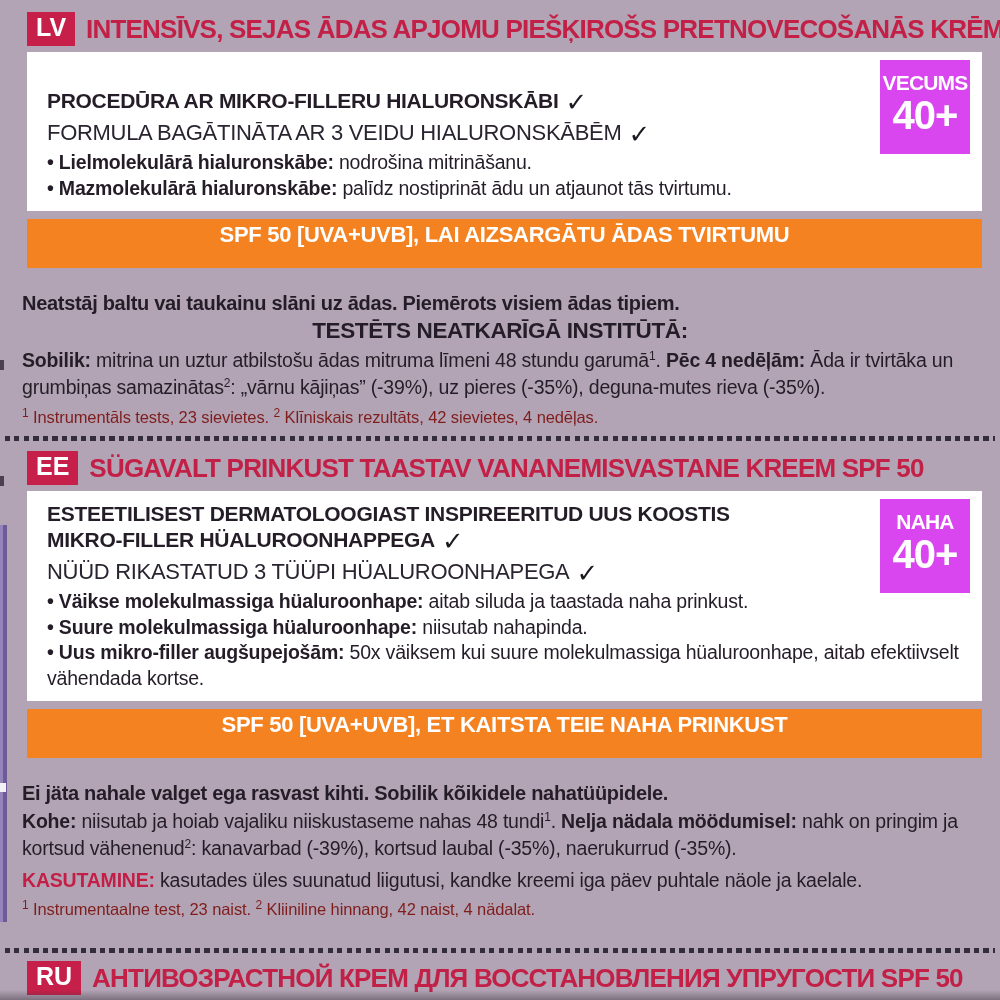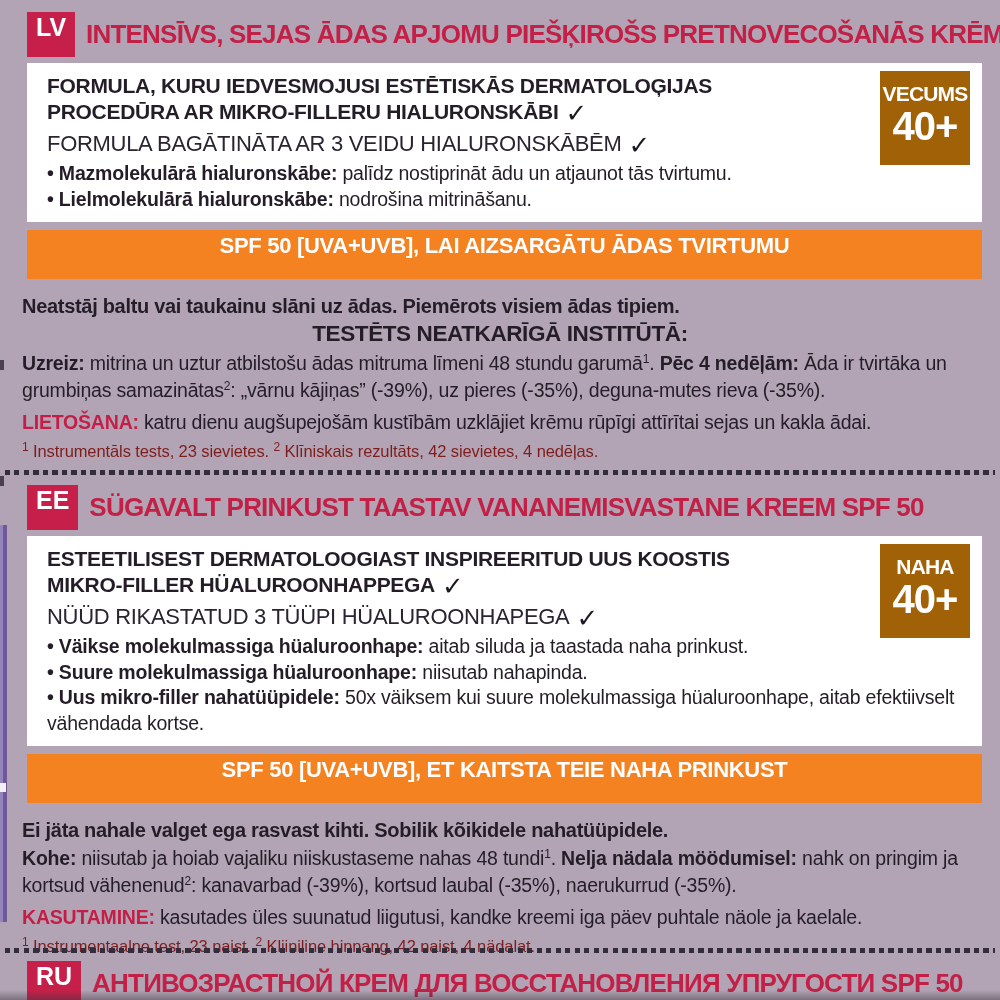--- a/index.html
+++ b/index.html
@@ -6,48 +6,48 @@
   body{
     width:1000px;height:1000px;position:relative;overflow:hidden;
     background:#b2a4b4;
     font-family:"Liberation Sans","DejaVu Sans",sans-serif;
     color:#241d28;
     -webkit-font-smoothing:antialiased;
   }
   .lang-row{display:flex;align-items:center;gap:11px;margin:0 14px 0 27px;}
   .lang-badge{
     background:#c6204a;color:#fff;font-weight:700;font-size:25px;
-    padding:1px 9px 15px;letter-spacing:0;flex:0 0 auto;
+    padding:1px 9px 4px;letter-spacing:0;flex:0 0 auto;
   }
   .lang-title{
     color:#c22047;font-weight:700;font-size:26px;letter-spacing:-0.8px;
     white-space:nowrap;
   }
   .lv-top{padding-top:12px;}
   .panel{
     position:relative;background:#ffffff;margin:6px 18px 0 27px;
     padding:8px 16px 10px 20px;box-sizing:border-box;
   }
   .age-badge{
-    float:right;width:90px;height:94px;background:#a16207;color:#fff;
+    float:right;width:90px;height:94px;background:#d946ef;color:#fff;
     text-align:center;margin:0 -4px 3px 14px;
   }
   .age-badge .lbl{font-size:21px;font-weight:700;margin-top:11px;letter-spacing:-0.8px;}
   .age-badge .val{font-size:40px;font-weight:700;margin-top:0;letter-spacing:-1px;line-height:1;}
   .h1{font-size:21px;font-weight:700;line-height:26px;margin:2px 0 6px;letter-spacing:-0.3px;}
   .h2{font-size:22px;font-weight:400;line-height:26px;margin:0 0 4px;letter-spacing:-0.3px;color:#2a2430;}
   .check{font-family:"DejaVu Sans",sans-serif;font-weight:400;font-size:26px;line-height:0;vertical-align:-3px;margin-left:7px;color:#1d1820;}
   .bullet{font-size:19.5px;line-height:25.5px;margin:0;letter-spacing:-0.2px;}
   .bullet::before{content:"• ";font-weight:700;}
   .bullet b{font-weight:700;}
   .banner{
     background:#f58220;color:#fff;font-weight:700;font-size:22px;text-align:center;
     margin:8px 18px 0 27px;padding:3px 0 20px;letter-spacing:-0.3px;
   }
-  .note{font-weight:700;font-size:20px;margin:16px 14px 0 22px;letter-spacing:-0.3px;}
+  .note{font-weight:700;font-size:20px;margin:24px 14px 0 22px;letter-spacing:-0.3px;}
   .tested{font-weight:700;font-size:22.5px;text-align:center;margin:3px 0 3px;letter-spacing:-0.4px;}
   .results{font-size:19.5px;line-height:27px;margin:3px 14px 0 22px;letter-spacing:-0.2px;}
   .results b{font-weight:700;}
   .usage{font-size:19.5px;line-height:26px;margin:5px 14px 0 22px;letter-spacing:-0.2px;}
   .usage .lead{color:#c41e47;font-weight:700;}
   .footnote{font-size:16.5px;margin:7px 14px 0 22px;color:#7f1d1d;letter-spacing:-0.1px;}
   sup{font-size:12px;line-height:0;vertical-align:super;}
   .dots{
     height:5px;margin:9px 5px 0 5px;
     background-image:repeating-linear-gradient(90deg,#332c3a 0 5px,transparent 5px 9.5px);
@@ -76,35 +76,34 @@
   <div class="lang-row lv-top">
     <span class="lang-badge">LV</span>
     <span class="lang-title">INTENSĪVS, SEJAS ĀDAS APJOMU PIEŠĶIROŠS PRETNOVECOŠANĀS KRĒMS SPF 50</span>
   </div>
 
   <div class="panel">
     <div class="age-badge">
       <div class="lbl">VECUMS</div>
       <div class="val">40+</div>
     </div>
-    <p class="h1"><span>FORMULA, KURU IEDVESMOJUSI ESTĒTISKĀS DERMATOLOĢIJAS</span><br>
+    <p class="h1"><br>
       <span>PROCEDŪRA AR MIKRO-FILLERU HIALURONSKĀBI</span><span class="check">✓</span></p>
     <p class="h2"><span>FORMULA BAGĀTINĀTA AR 3 VEIDU HIALURONSKĀBĒM</span><span class="check">✓</span></p>
+    <p class="bullet"><b>Lielmolekulārā hialuronskābe:</b> <span>nodrošina mitrināšanu.</span></p>
     <p class="bullet"><b>Mazmolekulārā hialuronskābe:</b> <span>palīdz nostiprināt ādu un atjaunot tās tvirtumu.</span></p>
-    <p class="bullet"><b>Lielmolekulārā hialuronskābe:</b> <span>nodrošina mitrināšanu.</span></p>
   </div>
 
   <div class="banner">SPF 50 [UVA+UVB], LAI AIZSARGĀTU ĀDAS TVIRTUMU</div>
 
   <p class="note">Neatstāj baltu vai taukainu slāni uz ādas. Piemērots visiem ādas tipiem.</p>
   <p class="tested">TESTĒTS NEATKARĪGĀ INSTITŪTĀ:</p>
 
-  <p class="results"><b>Uzreiz:</b> <span>mitrina un uztur atbilstošu ādas mitruma līmeni 48 stundu garumā</span><sup>1</sup><span>.</span> <b>Pēc 4 nedēļām:</b> <span>Āda ir tvirtāka un grumbiņas samazinātas</span><sup>2</sup><span>: „vārnu kājiņas” (-39%), uz pieres (-35%), deguna-mutes rieva (-35%).</span></p>
+  <p class="results"><b>Sobilik:</b> <span>mitrina un uztur atbilstošu ādas mitruma līmeni 48 stundu garumā</span><sup>1</sup><span>.</span> <b>Pēc 4 nedēļām:</b> <span>Āda ir tvirtāka un grumbiņas samazinātas</span><sup>2</sup><span>: „vārnu kājiņas” (-39%), uz pieres (-35%), deguna-mutes rieva (-35%).</span></p>
 
-  <p class="usage"><span class="lead">LIETOŠANA:</span> <span>katru dienu augšupejošām kustībām uzklājiet krēmu rūpīgi attīrītai sejas un kakla ādai.</span></p>
 
   <p class="footnote"><sup>1</sup> <span>Instrumentāls tests, 23 sievietes.</span> <sup>2</sup> <span>Klīniskais rezultāts, 42 sievietes, 4 nedēļas.</span></p>
 
   <div class="dots"></div>
 </section>
 
 <section class="ee-sec">
   <div class="lang-row">
     <span class="lang-badge">EE</span>
     <span class="lang-title">SÜGAVALT PRINKUST TAASTAV VANANEMISVASTANE KREEM SPF 50</span>
@@ -113,21 +112,21 @@
   <div class="panel">
     <div class="age-badge">
       <div class="lbl">NAHA</div>
       <div class="val">40+</div>
     </div>
     <p class="h1"><span>ESTEETILISEST DERMATOLOOGIAST INSPIREERITUD UUS KOOSTIS</span><br>
       <span>MIKRO-FILLER HÜALUROONHAPPEGA</span><span class="check">✓</span></p>
     <p class="h2"><span>NÜÜD RIKASTATUD 3 TÜÜPI HÜALUROONHAPEGA</span><span class="check">✓</span></p>
     <p class="bullet"><b>Väikse molekulmassiga hüaluroonhape:</b> <span>aitab siluda ja taastada naha prinkust.</span></p>
     <p class="bullet"><b>Suure molekulmassiga hüaluroonhape:</b> <span>niisutab nahapinda.</span></p>
-    <p class="bullet"><b>Uus mikro-filler nahatüüpidele:</b> <span>50x väiksem kui suure molekulmassiga hüaluroonhape, aitab efektiivselt vähendada kortse.</span></p>
+    <p class="bullet"><b>Uus mikro-filler augšupejošām:</b> <span>50x väiksem kui suure molekulmassiga hüaluroonhape, aitab efektiivselt vähendada kortse.</span></p>
   </div>
 
   <div class="banner">SPF 50 [UVA+UVB], ET KAITSTA TEIE NAHA PRINKUST</div>
 
   <p class="note">Ei jäta nahale valget ega rasvast kihti. Sobilik kõikidele nahatüüpidele.</p>
 
   <p class="results"><b>Kohe:</b> <span>niisutab ja hoiab vajaliku niiskustaseme nahas 48 tundi</span><sup>1</sup><span>.</span> <b>Nelja nädala möödumisel:</b> <span>nahk on pringim ja kortsud vähenenud</span><sup>2</sup><span>: kanavarbad (-39%), kortsud laubal (-35%), naerukurrud (-35%).</span></p>
 
   <p class="usage"><span class="lead">KASUTAMINE:</span> <span>kasutades üles suunatud liigutusi, kandke kreemi iga päev puhtale näole ja kaelale.</span></p>
 

